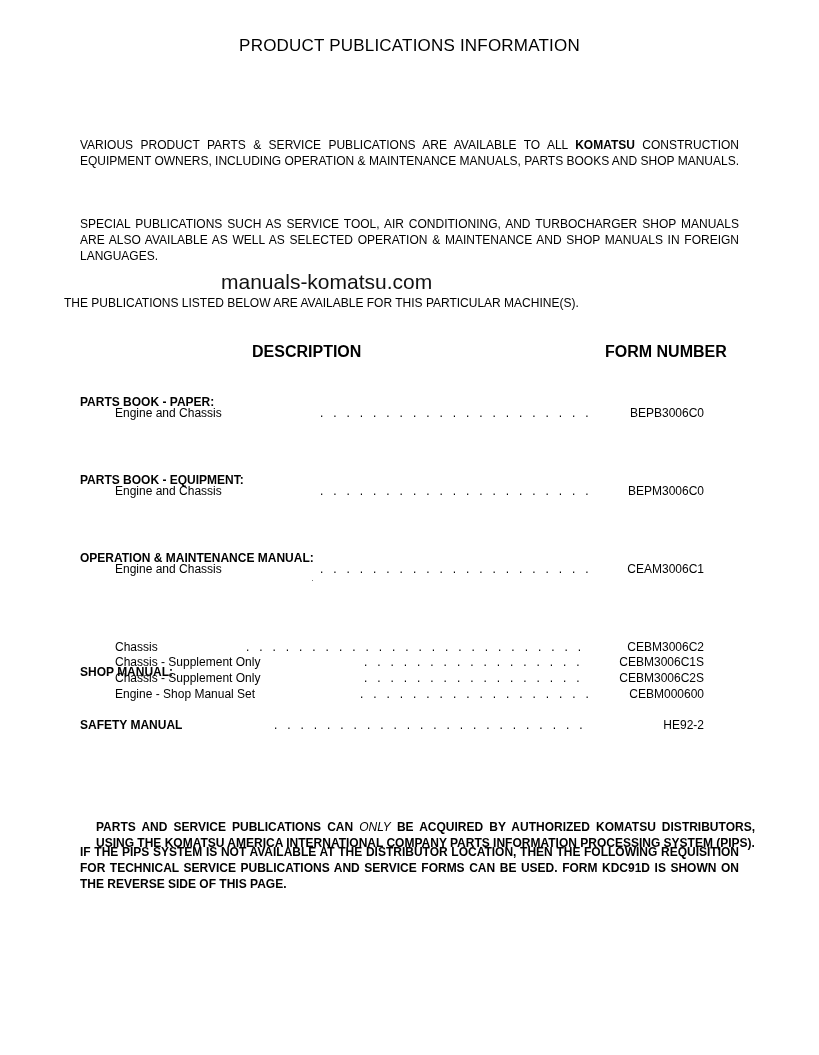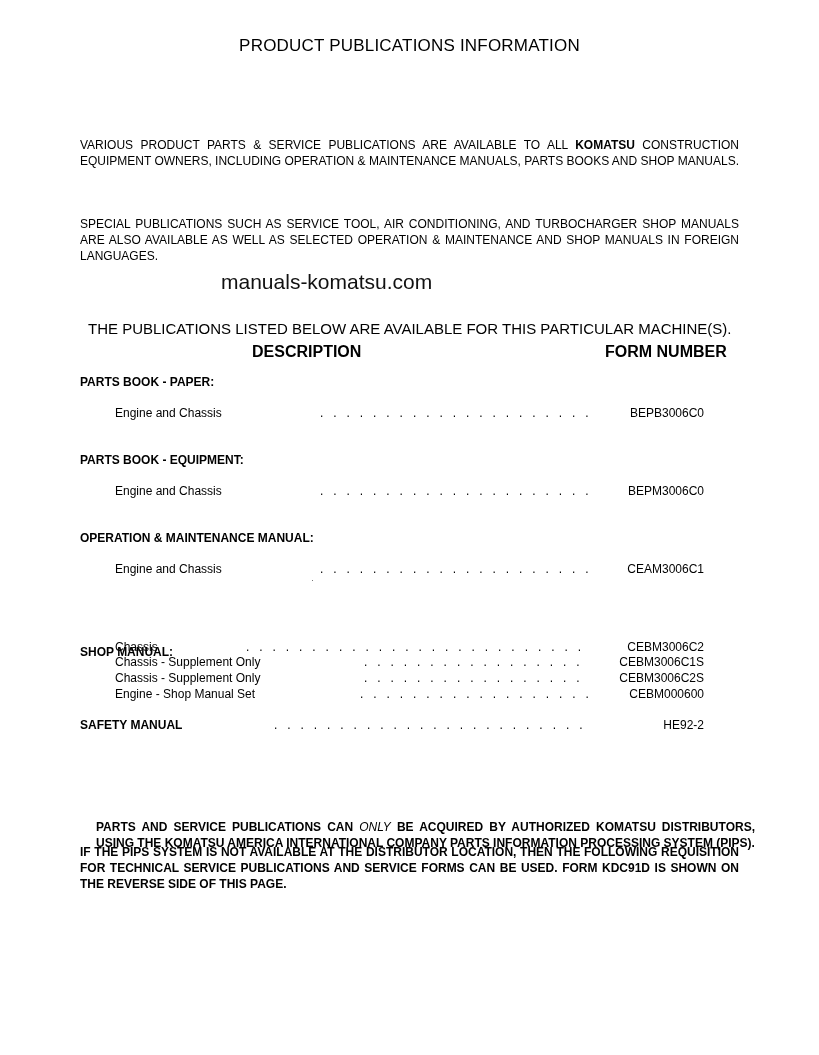--- a/index.html
+++ b/index.html
@@ -2,23 +2,23 @@
 <html><head>
   <meta charset="utf-8">
   <style>
     html, body { margin: 0; padding: 0; background: #ffffff; }
     body { width: 819px; height: 1055px; position: relative; overflow: hidden; color: #000; font-family: "Liberation Sans", sans-serif; }
     .abs { position: absolute; }
     .title { left: 0; width: 819px; top: 36px; text-align: center; font-size: 17px; letter-spacing: 0.2px; }
     .para { left: 80px; width: 659px; font-size: 12px; line-height: 16px; text-align: justify; }
     .para.bold { font-weight: bold; }
     .watermark { left: 196px; top: 270px; font-size: 21px; color: #111; margin-left: 25px; }
-    .line { left: 88px; font-size: 15px; margin-top: 24px; }
+    .line { left: 64px; font-size: 12px; }
     .colhead { font-size: 16px; font-weight: bold; }
-    .section { left: 80px; font-size: 12px; font-weight: bold; }
+    .section { left: 80px; font-size: 12px; font-weight: bold; margin-top: 20px; }
     .row { left: 80px; width: 624px; height: 15px; font-size: 12px; display: flex; align-items: flex-start; }
     .row .desc { white-space: nowrap; }
     .row.indent .desc { padding-left: 35px; }
     .row .form { position: absolute; right: 0; text-align: right; white-space: nowrap; }
     .row .dots-wrap { position: absolute; right: 114px; overflow: hidden; white-space: nowrap; letter-spacing: 3.3px; text-align: right; }
     .stray-dot { left: 312px; top: 580px; width: 1px; height: 1px; background: #777; }
   </style>
 </head>
 <body>
 

